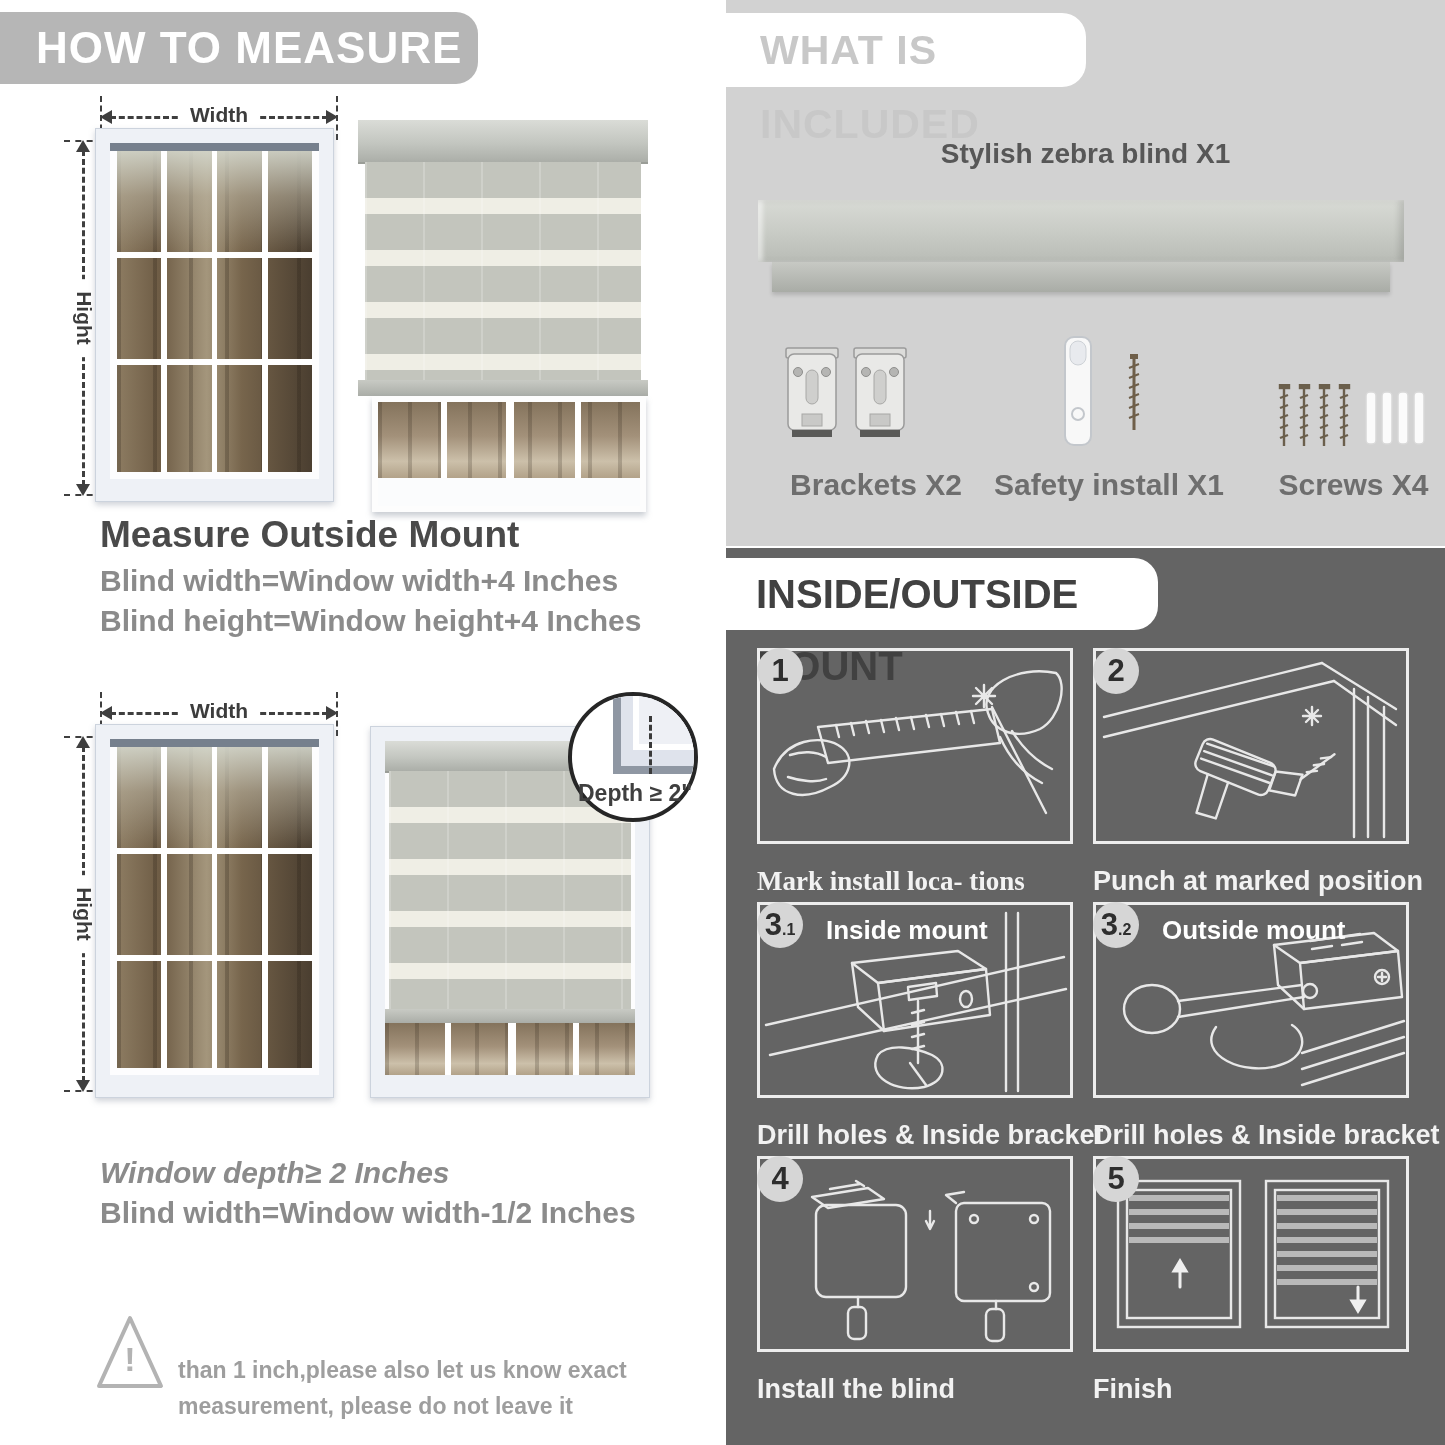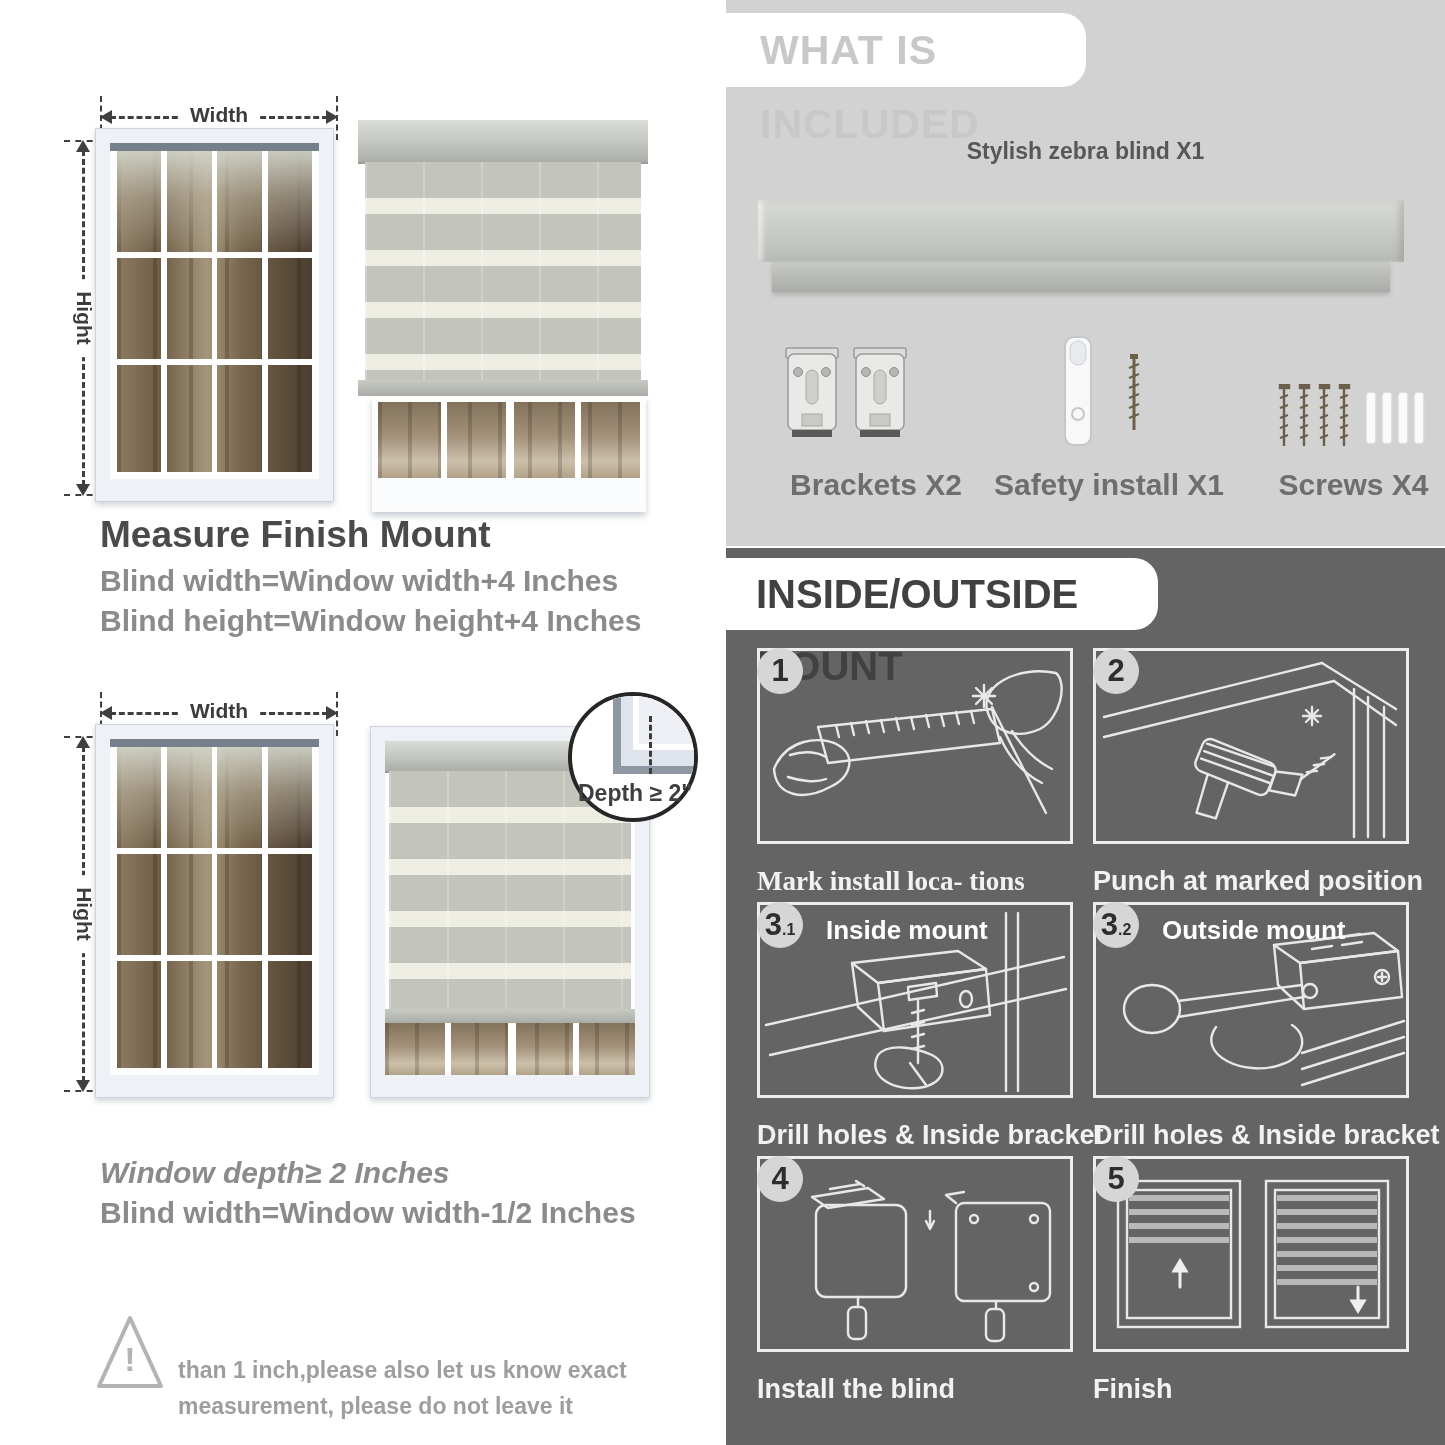--- a/index.html
+++ b/index.html
@@ -69,21 +69,21 @@
      background:
        repeating-linear-gradient(90deg,rgba(35,26,16,.20) 0 4px,rgba(0,0,0,0) 4px 30px),
        linear-gradient(180deg,#84735c 0%,#a3917a 45%,#ccc0aa 78%,#b2a289 100%);}
   .vmull{position:absolute;top:0;bottom:28px;width:6px;background:#fff;}
 
   
   .h-measure{font-size:37px;font-weight:bold;color:#4a4a4a;}
   .sub-measure{font-size:30px;font-weight:bold;color:#8b8b8b;}
   .depth-lbl{font-size:23px;font-weight:bold;color:#3f3f3f;}
   .warn-text{font-size:23px;font-weight:bold;color:#9e9e9e;line-height:36px;}
-  .prod-title{font-size:23px;font-weight:bold;color:#575757;text-align:center;}
+  .prod-title{font-size:28px;font-weight:bold;color:#575757;text-align:center;}
   .item-lbl{font-size:30px;font-weight:bold;color:#6e6e6e;text-align:center;}
 
   
   .rail-main{background:linear-gradient(180deg,#d8dad5 0%,#c9ccc6 50%,#b9bcb6 100%);
              box-shadow:inset -5px 0 6px rgba(0,0,0,.12), inset 5px 0 4px rgba(255,255,255,.5);}
   .rail-under{background:linear-gradient(180deg,#c7c9c4 0%,#a9aca6 100%);box-shadow:0 3px 4px rgba(0,0,0,.15);}
 
   
   .stepbox{width:316px;height:196px;border:3px solid #ededed;box-sizing:border-box;}
   .badge{position:absolute;left:-3px;top:-3px;width:46px;height:46px;border-radius:50%;
@@ -104,20 +104,21 @@
   .co-dash{position:absolute;left:63%;top:16%;height:48%;border-left:3px dashed #3a3a3a;}
 
   
   .warn-tri{stroke:#b3b3b3;fill:none;stroke-width:4;stroke-linejoin:round;}
 </style>
 </head>
 <body>
 
 <div id="canvas">
 
+  <div class="abs hdr-left">HOW TO MEASURE</div>
 
   <div class="abs harrow" style="left:100px;top:106px;width:238px;">
     <div class="tick l"></div>
     <div class="tick r"></div>
     <div class="line"></div>
     <div class="ah l"></div>
     <div class="ah r"></div>
     <span class="lbl">Width</span>
   </div>
 
@@ -145,21 +146,21 @@
     <div class="abs fabric-stripes" style="left:7px;top:42px;width:276px;height:218px;"></div>
     <div class="abs botrail" style="left:0;top:260px;width:290px;height:16px;"></div>
     <div class="abs underwin" style="left:14px;top:276px;width:262px;height:104px;">
       <div class="photo-street"></div>
       <div class="vmull" style="left:24%;"></div>
       <div class="vmull" style="left:49%;width:8px;"></div>
       <div class="vmull" style="left:75%;"></div>
     </div>
   </div>
 
-  <div class="abs h-measure" style="left:100px;top:514px;">Measure Finish Mount</div>
+  <div class="abs h-measure" style="left:100px;top:514px;">Measure Outside Mount</div>
   <div class="abs sub-measure" style="left:100px;top:564px;">Blind width=Window width+4 Inches</div>
   <div class="abs sub-measure" style="left:100px;top:604px;">Blind height=Window height+4 Inches</div>
 
   <div class="abs harrow" style="left:100px;top:702px;width:238px;">
     <div class="tick l"></div>
     <div class="tick r"></div>
     <div class="line"></div>
     <div class="ah l"></div>
     <div class="ah r"></div>
     <span class="lbl">Width</span>

